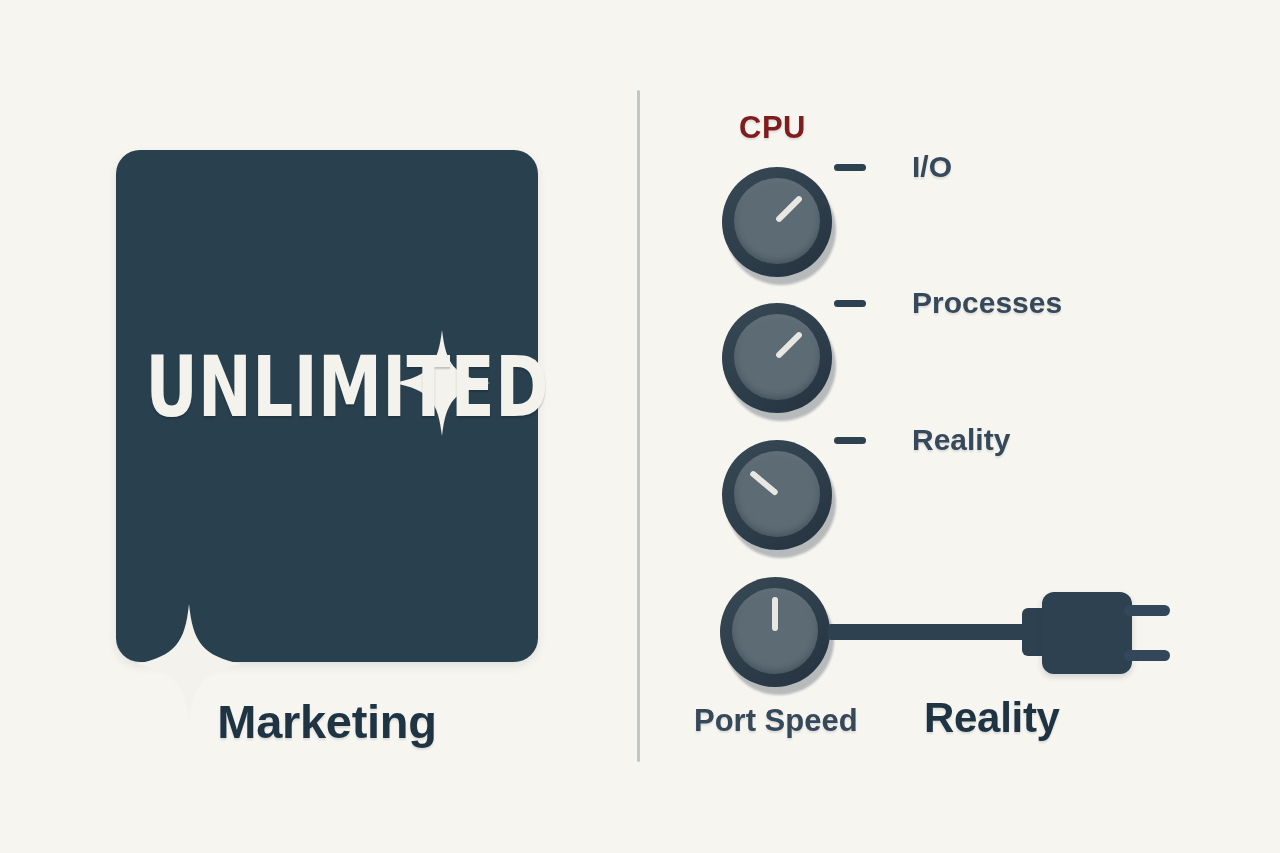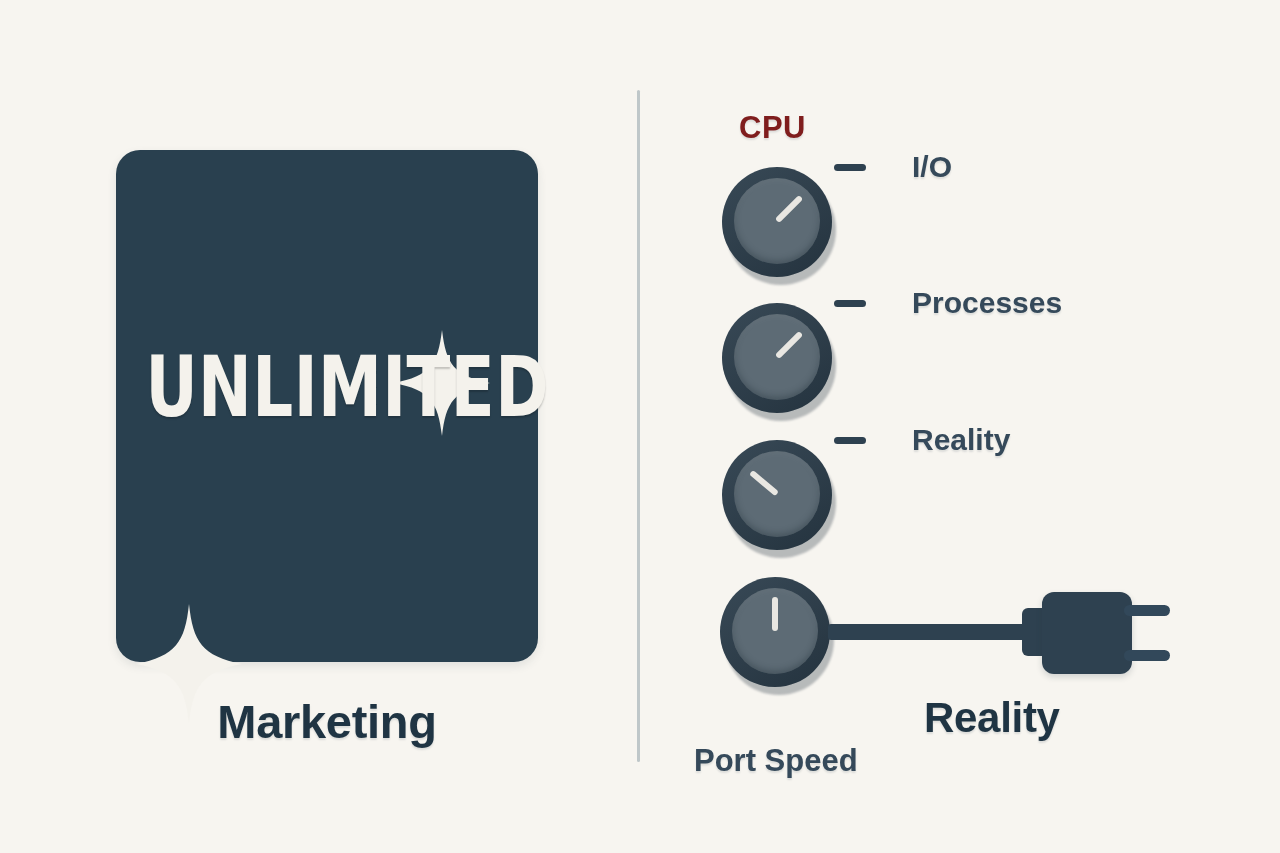--- a/index.html
+++ b/index.html
@@ -163,21 +163,20 @@
     text-shadow: 0 2px 2px rgba(40,55,68,0.13);
   }
   #port-speed-label {
     left: 694px;
     top: 703px;
     color: #35495A;
     font-size: 31px;
     font-weight: bold;
     white-space: nowrap;
     text-shadow: 0 2px 2px rgba(40,55,68,0.13);
-    margin-top: 40px;
   }
   #reality-label {
     left: 924px;
     top: 694px;
     color: #1F3443;
     font-size: 42px;
     font-weight: bold;
     letter-spacing: -0.3px;
     white-space: nowrap;
     text-shadow: 0 2px 2px rgba(40,55,68,0.13);

